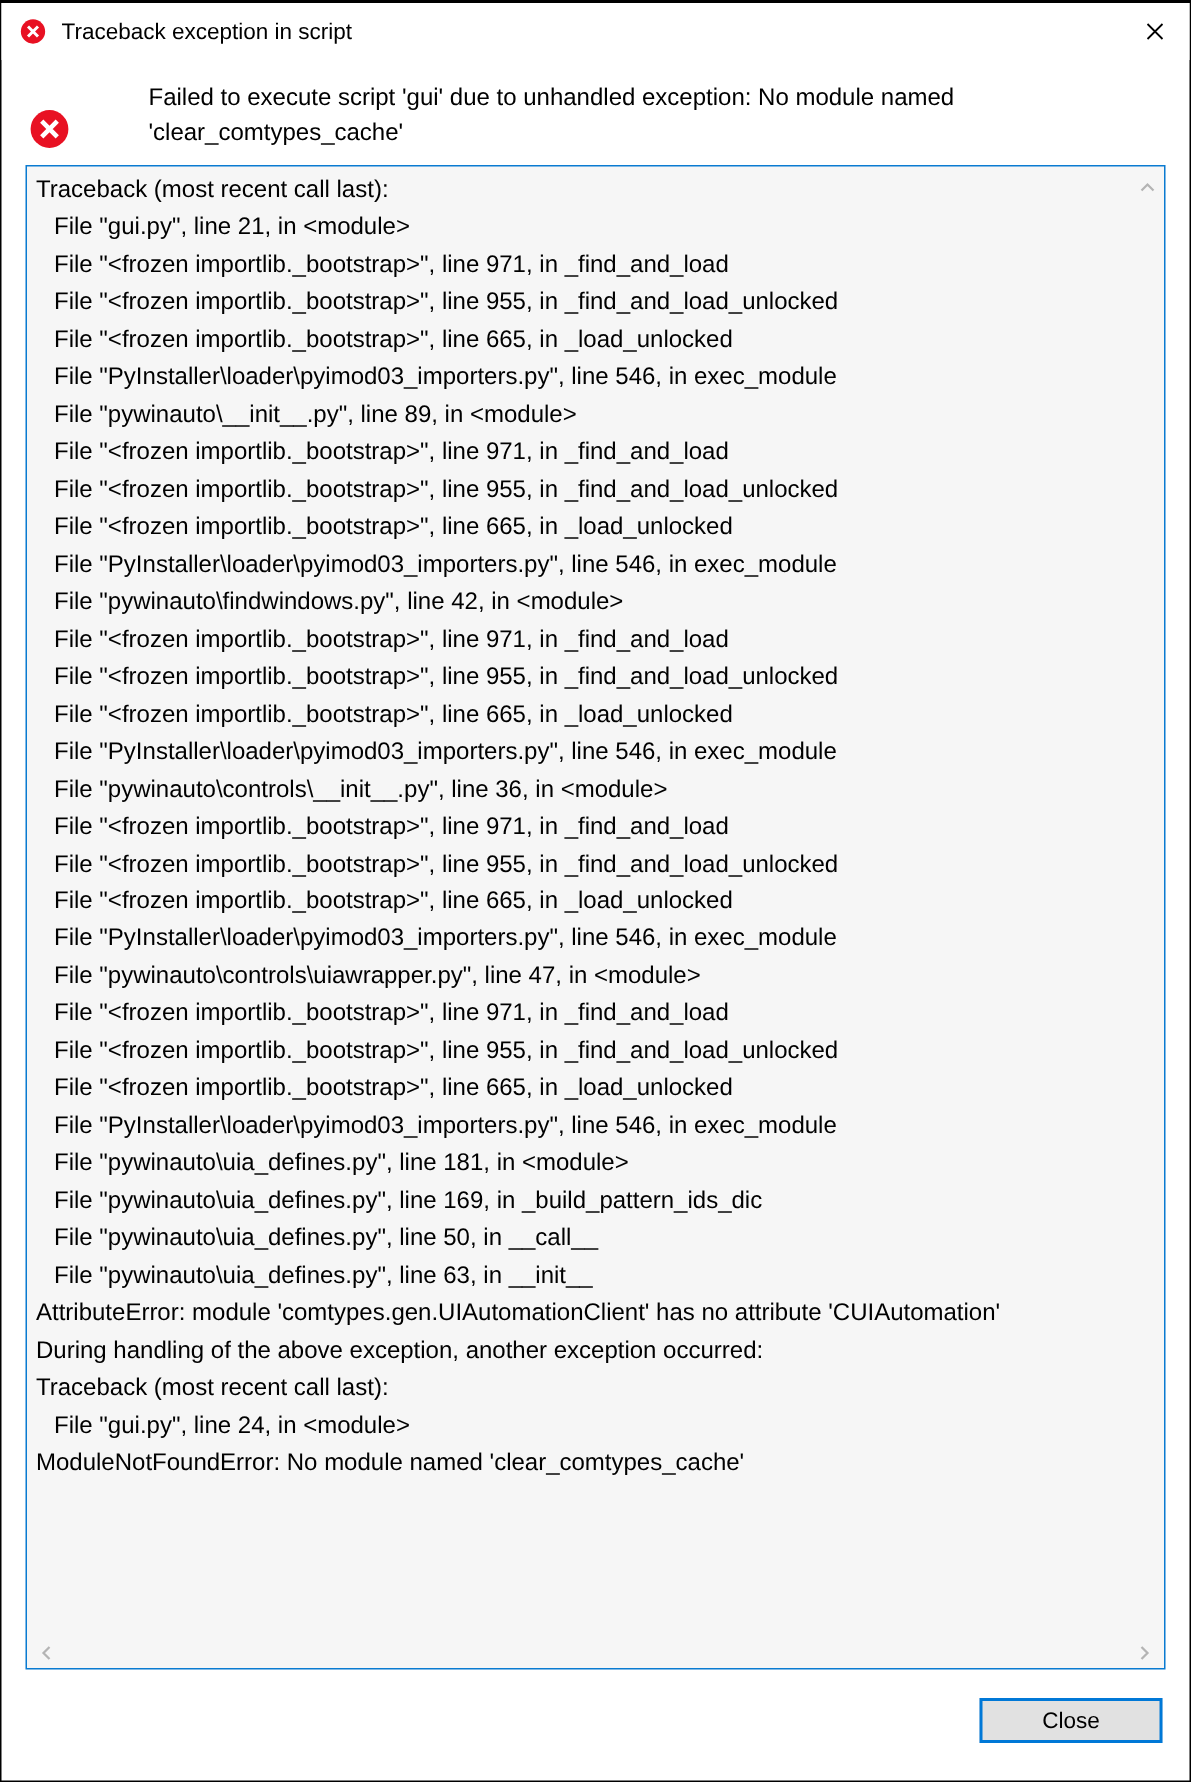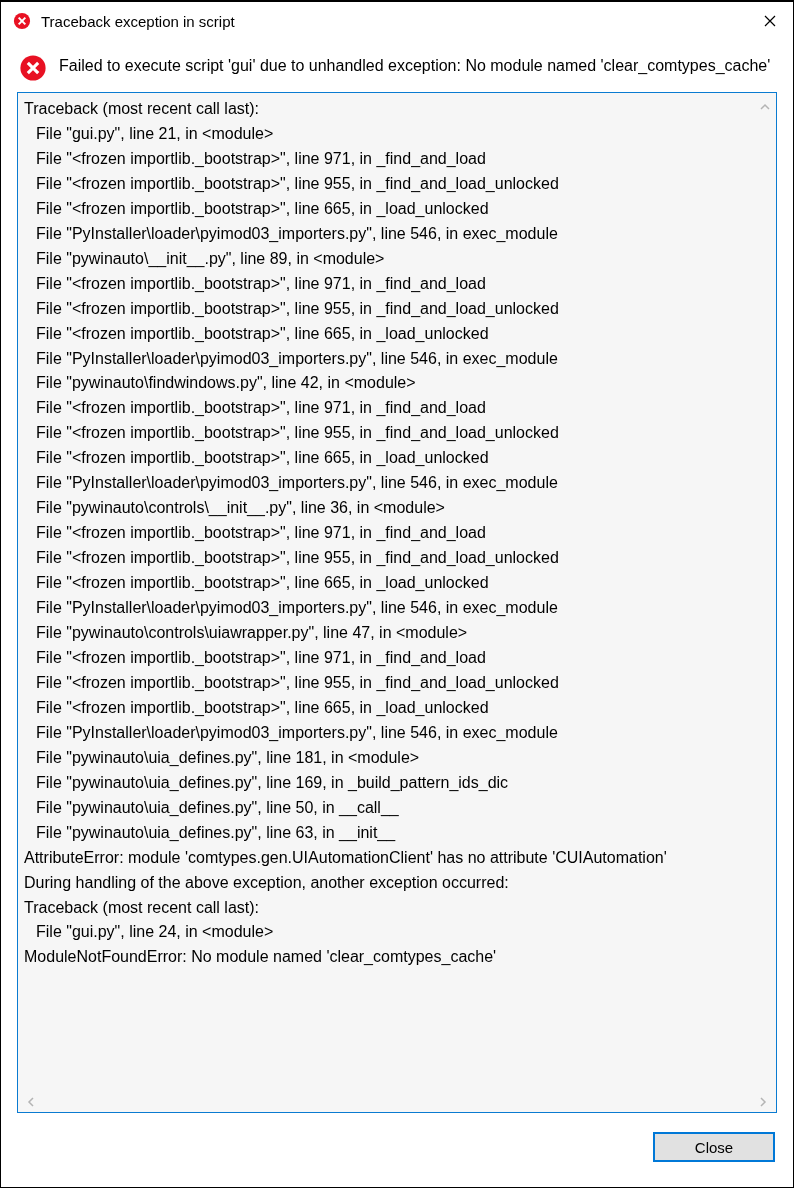--- a/index.html
+++ b/index.html
@@ -49,21 +49,22 @@
     justify-content: center;
     cursor: pointer;
   }
   .title-close svg {
     width: 12px;
     height: 12px;
   }
   .msg-area {
     display: flex;
     padding: 14px 18px 10px 18px;
-    align-items: flex-start;
+    align-items: flex-end;
+    gap: 40px;
   }
   .msg-icon {
     width: 28px;
     height: 28px;
     margin-right: 12px;
     flex-shrink: 0;
   }
   .msg-text {
     font-size: 16px;
     line-height: 1.45;

